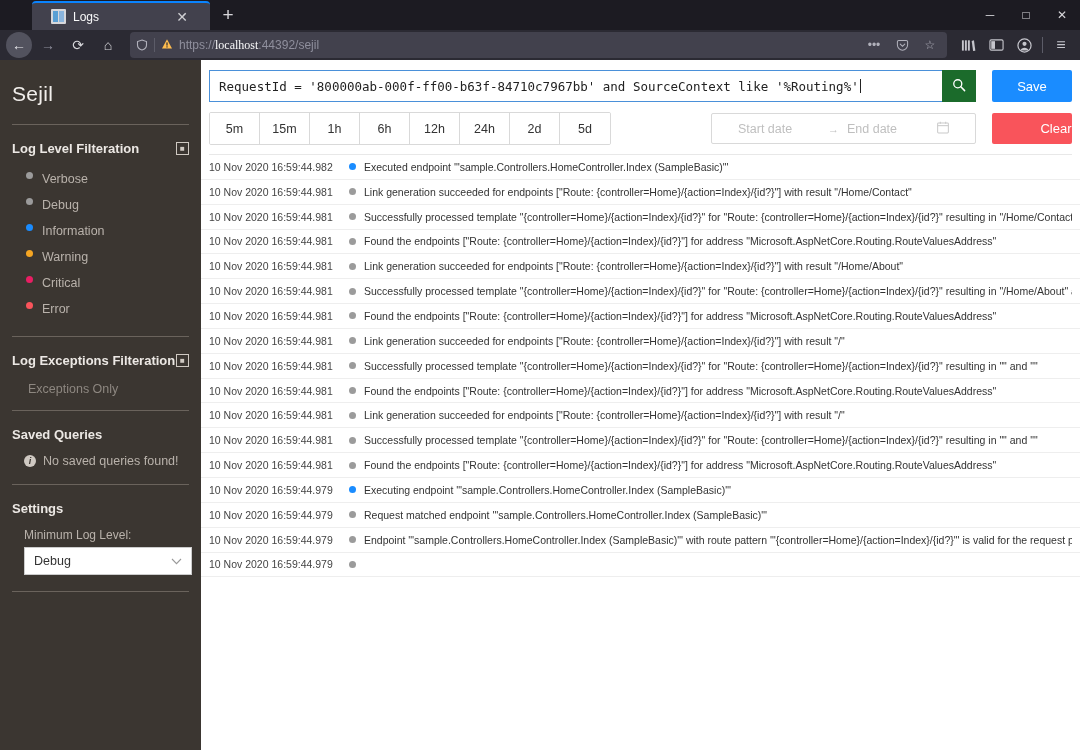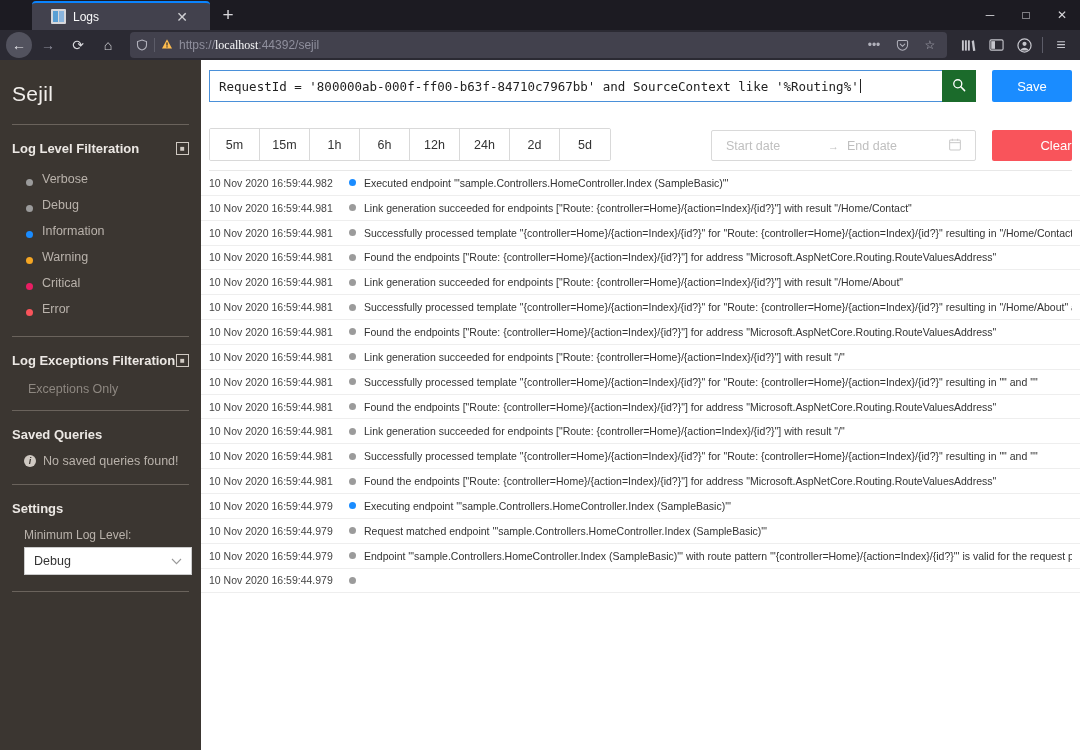--- a/index.html
+++ b/index.html
@@ -95,21 +95,21 @@
   .hr { height: 1px; background: #6a635c; margin: 0 0 0 0; }
   .sect { padding: 16px 0 6px 0; display: flex; align-items: center; justify-content: space-between; }
   .sect-title { font-size: 13px; font-weight: bold; color: #ece8e4; }
   .sect-close {
     width: 13px; height: 13px; border: 1px solid #cfc9c2; display: flex;
     align-items: center; justify-content: center; font-size: 8px; color: #cfc9c2;
     cursor: pointer; line-height: 1;
   }
   .level-list { padding: 4px 0 14px 0; }
   .level {
-    display: flex; align-items: flex-end; gap: 9px; padding: 6px 0 6px 14px;
+    display: flex; align-items: flex-start; gap: 9px; padding: 6px 0 6px 14px;
     font-size: 12.5px; color: #b9b2ab; cursor: pointer;
   }
   .dot { width: 7px; height: 7px; border-radius: 50%; flex: 0 0 7px; }
   .sub-item {
     padding: 8px 0 14px 16px; font-size: 12.5px; color: #8d8780; cursor: pointer;
   }
   .saved-msg {
     display: flex; align-items: center; gap: 7px; padding: 6px 0 16px 12px;
     font-size: 12.5px; color: #b9b2ab;
   }
@@ -143,32 +143,32 @@
   }
   .search-btn {
     width: 34px; height: 32px; background: #1b6b2b; color: #fff; border: none;
     display: flex; align-items: center; justify-content: center; cursor: pointer;
     font-size: 14px;
   }
   .save-btn {
     width: 80px; height: 32px; background: #1a8cff; color: #fff; border: none;
     margin-left: 16px; font-size: 13px; cursor: pointer; border-radius: 2px;
   }
-  .filterrow { display: flex; align-items: flex-end; margin-top: 26px; }
+  .filterrow { display: flex; align-items: center; margin-top: 10px; }
   .rangegroup { display: flex; border: 1px solid #d9d9d9; border-radius: 2px; overflow: hidden; }
   .rangebtn {
     width: 50px; height: 31px; background: #fff; color: #333; font-size: 12.5px;
     display: flex; align-items: center; justify-content: center; cursor: pointer;
     border-right: 1px solid #d9d9d9;
   }
   .rangebtn:last-child { border-right: none; }
   .spacer { flex: 1; }
   .daterange {
     width: 265px; height: 31px; border: 1px solid #d9d9d9; border-radius: 2px;
-    display: flex; align-items: center; padding: 0 14px; gap: 8px; background: #fff;
+    display: flex; align-items: center; padding: 0 26px; gap: 8px; background: #fff;
   }
   .dfield { font-size: 12.5px; color: #bfbfbf; width: 98px; cursor: text; }
   .darrow { color: #bfbfbf; font-size: 11px; }
   .cal-icon { margin-left: auto; color: #c9c9c9; font-size: 12px; cursor: pointer; }
   .clear-btn {
     width: 80px; height: 31px; background: #f9545b; color: #fff; border: none;
     margin-left: 16px; font-size: 13px; cursor: pointer; border-radius: 2px; padding-left: 48px;
   }
   .toolbar-rule { height: 1px; background: #e8e8e8; margin: 9px 0 0 0; }
 

